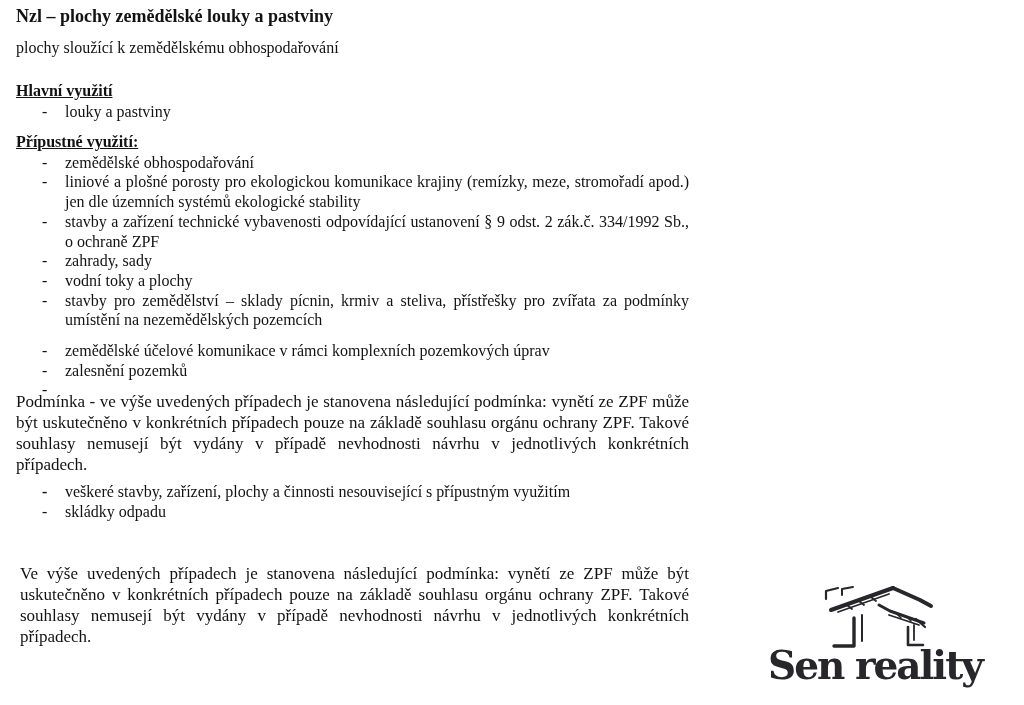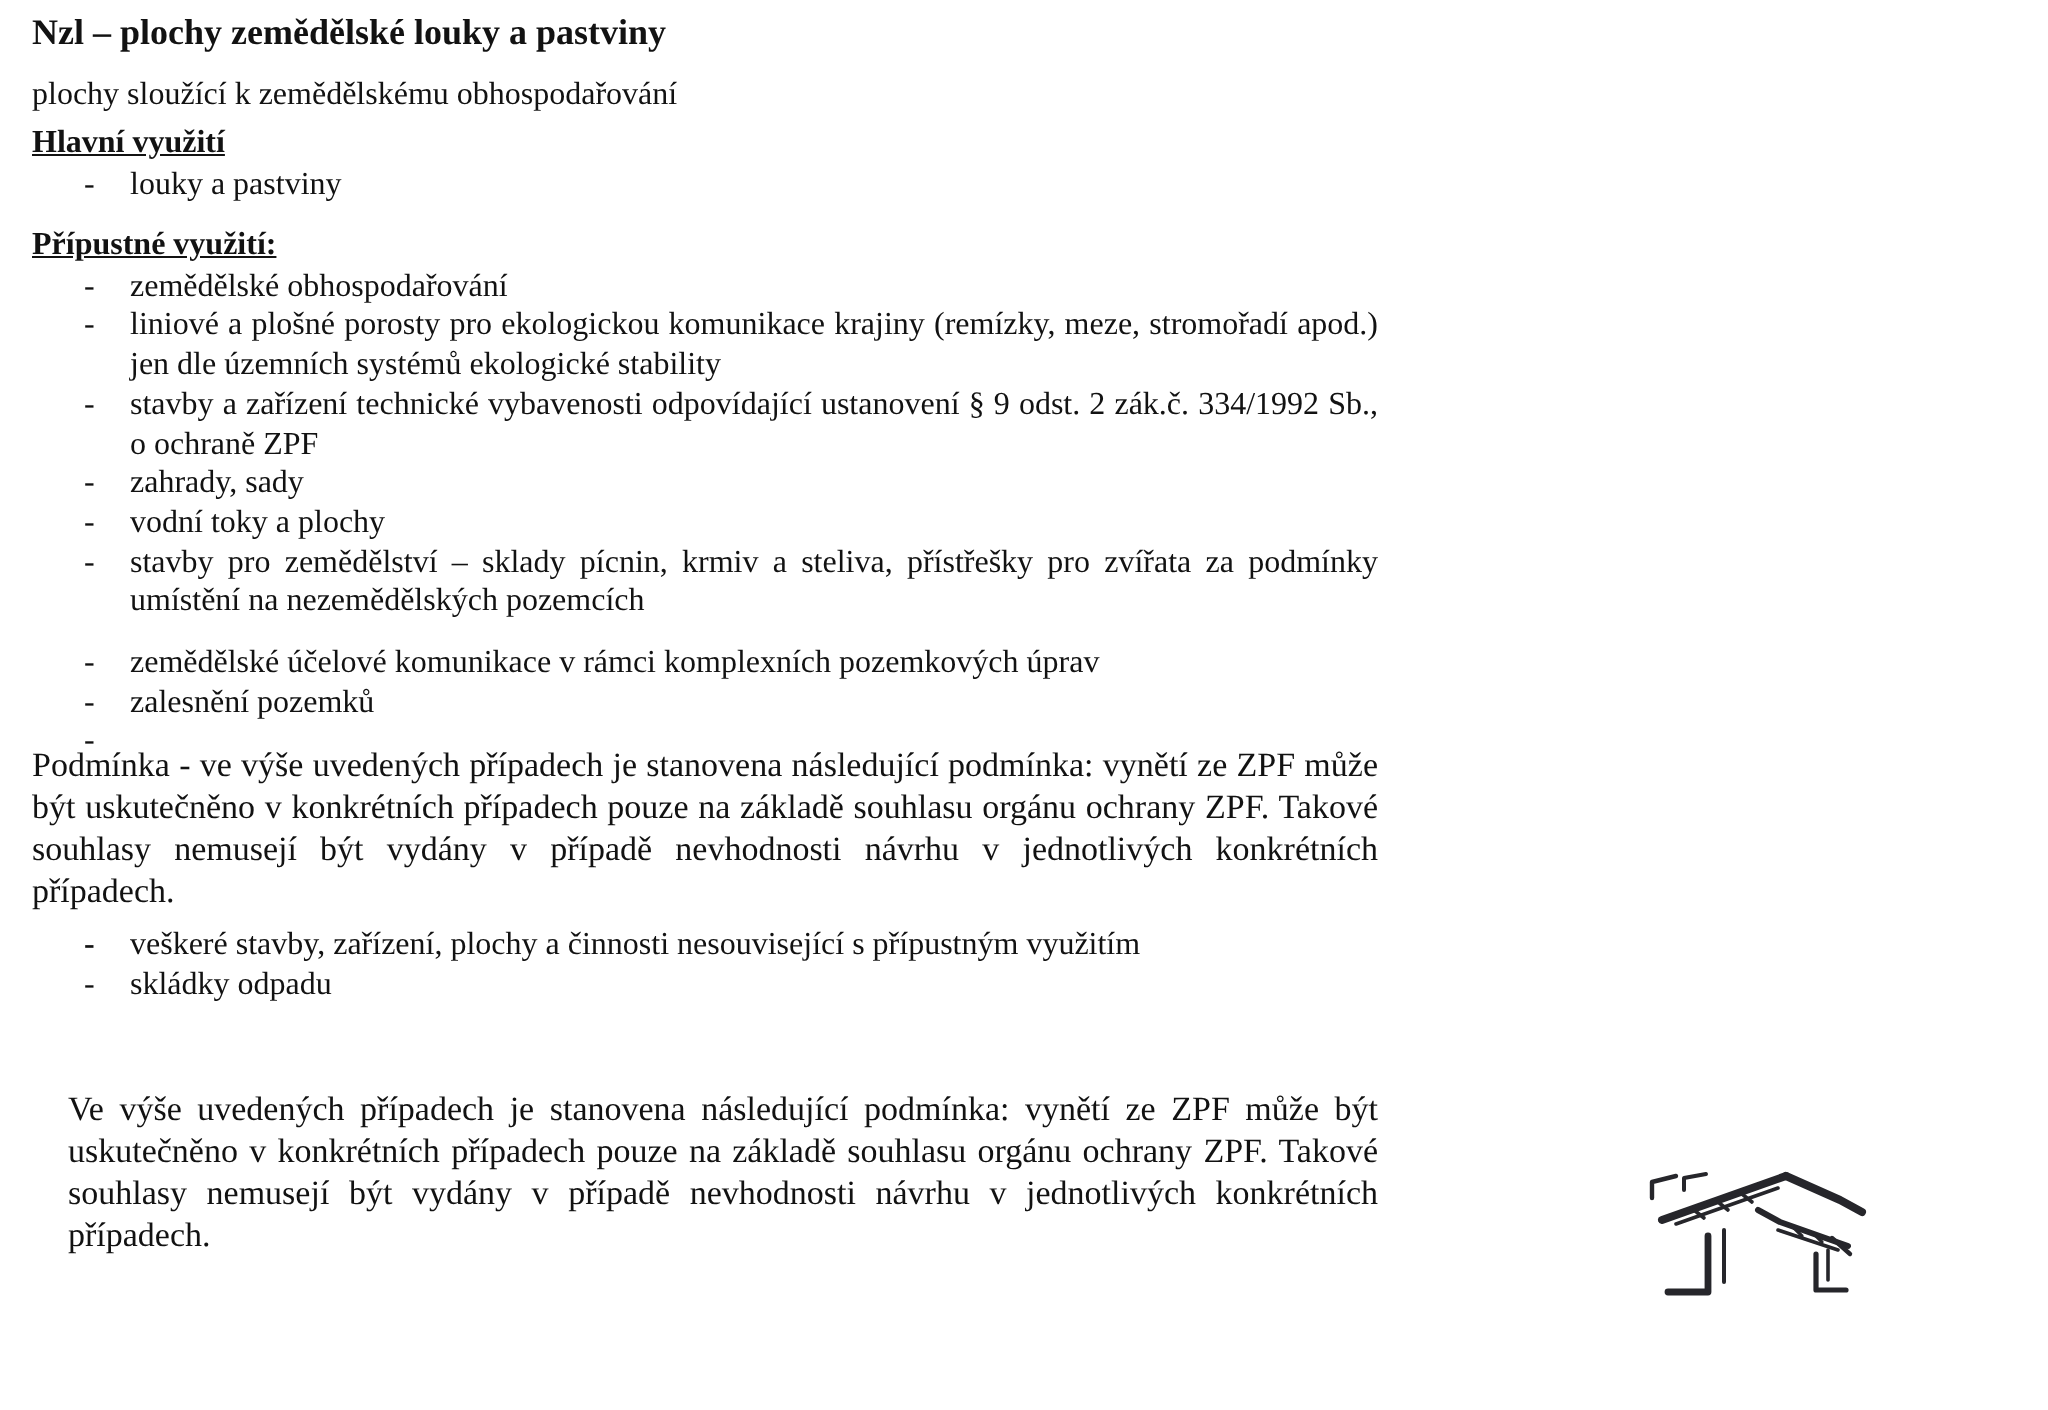--- a/index.html
+++ b/index.html
@@ -18,21 +18,21 @@
   }
   .title {
     font-size:18px;
     font-weight:bold;
     line-height:22px;
     margin:0 0 11px 0;
   }
   .intro {
     font-size:16px;
     line-height:19px;
-    margin:0 0 5px 0;
+    margin:0 0 24px 0;
   }
   .sec-heading {
     font-size:16px;
     font-weight:bold;
     text-decoration:underline;
     line-height:19.5px;
     margin:0 0 1px 0;
   }
   ul.items {
     list-style:none;
@@ -52,21 +52,21 @@
     text-align:left;
   }
   ul.items li .dash.bold { font-weight:bold; }
   .para {
     font-size:17px;
     line-height:21px;
     text-align:justify;
     margin:0;
   }
   .para.cond { margin:9px 0 7px 0; }
-  .para.final { margin:41px 0 0 18px; }
+  .para.final { margin:41px 0 0 4px; }
   .logo {
     position:absolute;
     left:768px; top:582px;
     width:248px; height:120px;
   }
   .logo .roof { display:block; margin-left:0; }
   .logo-text {
     font-family:"DejaVu Serif", serif;
     font-weight:bold;
     font-size:39px;
@@ -171,13 +171,14 @@
     <path d="M129,32 L133,36" stroke-width="1.6"></path>
     <path d="M139,35 L143,39" stroke-width="1.6"></path>
     <path d="M148,37 L157,45" stroke-width="2.2"></path>
 
     <path d="M86,36 L86,64 L66,64" stroke-width="3.4"></path>
     <path d="M94,33 L94,59" stroke-width="2"></path>
 
     <path d="M140,45 L140,63 L155,63" stroke-width="2.6"></path>
     <path d="M146,43 L146,58" stroke-width="1.8"></path>
   </svg>
+  <div class="logo-text">Sen reality</div>
 </div>
 
 </body></html>

